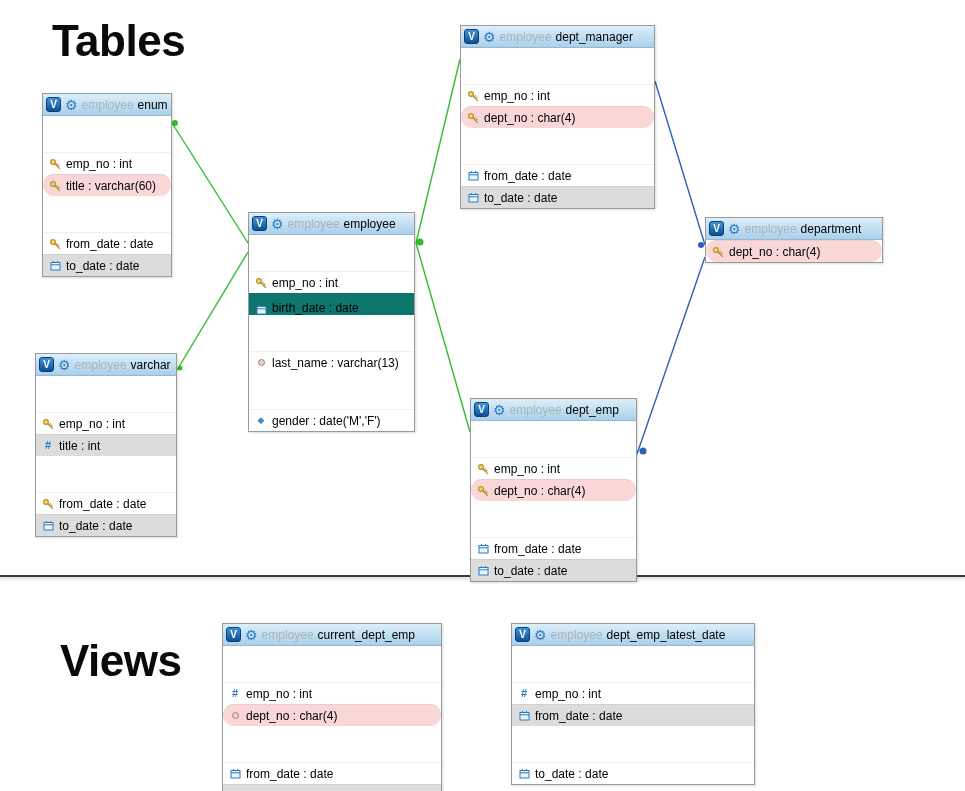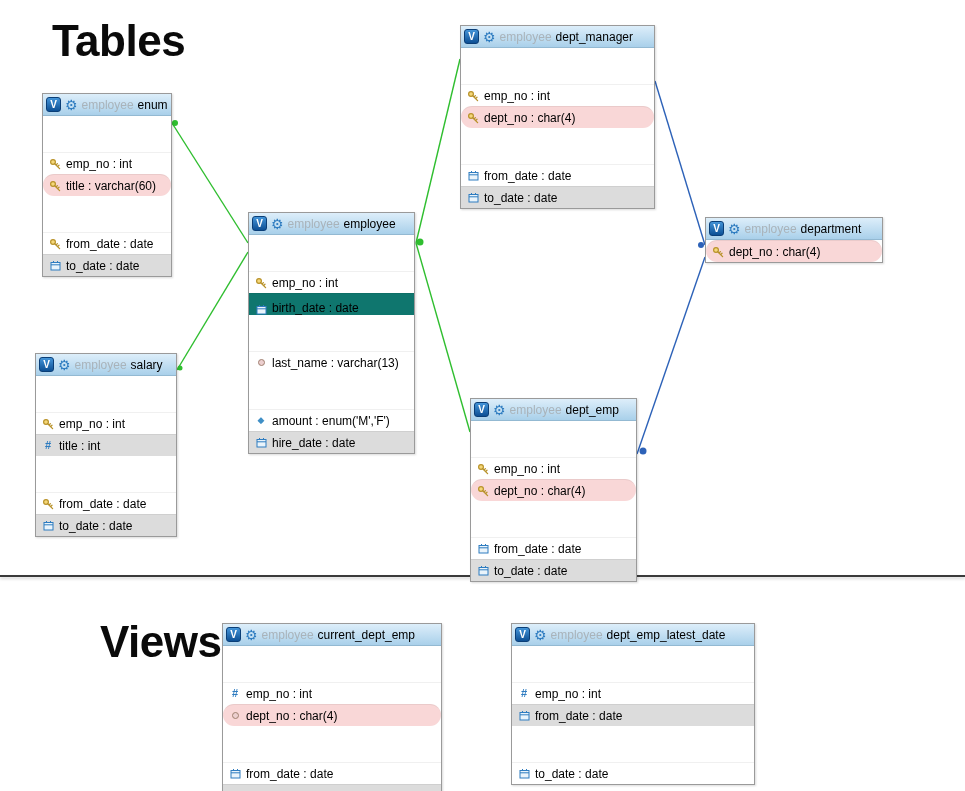--- a/index.html
+++ b/index.html
@@ -11,21 +11,21 @@
     overflow:hidden;
   }
   .section-heading {
     position:absolute;
     font-size:44px;
     font-weight:bold;
     letter-spacing:-0.5px;
     color:#0a0a0a;
   }
   #tables-heading { left:52px; top:16px; }
-  #views-heading  { left:60px; top:617px;margin-left:40px; }
+  #views-heading  { left:60px; top:636px; }
 
   .divider {
     position:absolute;
     left:0; top:575px; width:965px; height:2px;
     border-top:2px solid #3a3a3a;
     box-shadow:0 2px 3px rgba(0,0,0,0.18);
   }
 
   svg.relations {
     position:absolute; left:0; top:0;
@@ -244,40 +244,29 @@
     <div class="db-row bg-white">
       <span class="ic">
         <span class="dot-ic"></span>
       </span>
       <span class="lbl">last_name : varchar(13)</span>
     </div>
     <div class="db-row bg-white">
       <span class="ic">
         <span class="enum-ic">◆</span>
       </span>
-      <span class="lbl">amount : enum('M','F')</span>
-    </div>
-    <div class="db-row bg-gray">
-      <span class="ic">
-        <svg width="11" height="11" viewBox="0 0 11 11">
-          <rect x="1" y="2.5" width="9" height="7.5" fill="#eaf4fb" stroke="#2e7cc0" stroke-width="1"></rect>
-          <line x1="1" y1="4.8" x2="10" y2="4.8" stroke="#2e7cc0"></line>
-          <line x1="3.5" y1="1" x2="3.5" y2="3" stroke="#2e7cc0"></line>
-          <line x1="7.5" y1="1" x2="7.5" y2="3" stroke="#2e7cc0"></line>
-        </svg>
-      </span>
-      <span class="lbl">hire_date : date</span>
+      <span class="lbl">gender : date('M','F')</span>
     </div>
   </div>
 <div class="db-table" style="left:35px;  top:353px; width:142px;">
     <div class="db-header">
       <span class="v-btn">V</span>
       <span class="gear-ic">⚙</span>
       <span class="schema-name">employee</span>
-      <span class="table-name">salary</span>
+      <span class="table-name">varchar</span>
     </div>
     <div class="db-row bg-white">
       <span class="ic">
         <svg width="12" height="12" viewBox="0 0 12 12">
           <circle cx="4" cy="4" r="2.4" fill="#f5d87a" stroke="#b8922a" stroke-width="1.2"></circle>
           <path d="M5.7 5.7 L10.6 10.6 M8.6 8.6 L10 7.2 M7 7 L8.4 5.6" stroke="#b8922a" stroke-width="1.3" fill="none" stroke-linecap="round"></path>
         </svg>
       </span>
       <span class="lbl">emp_no : int</span>
     </div>

